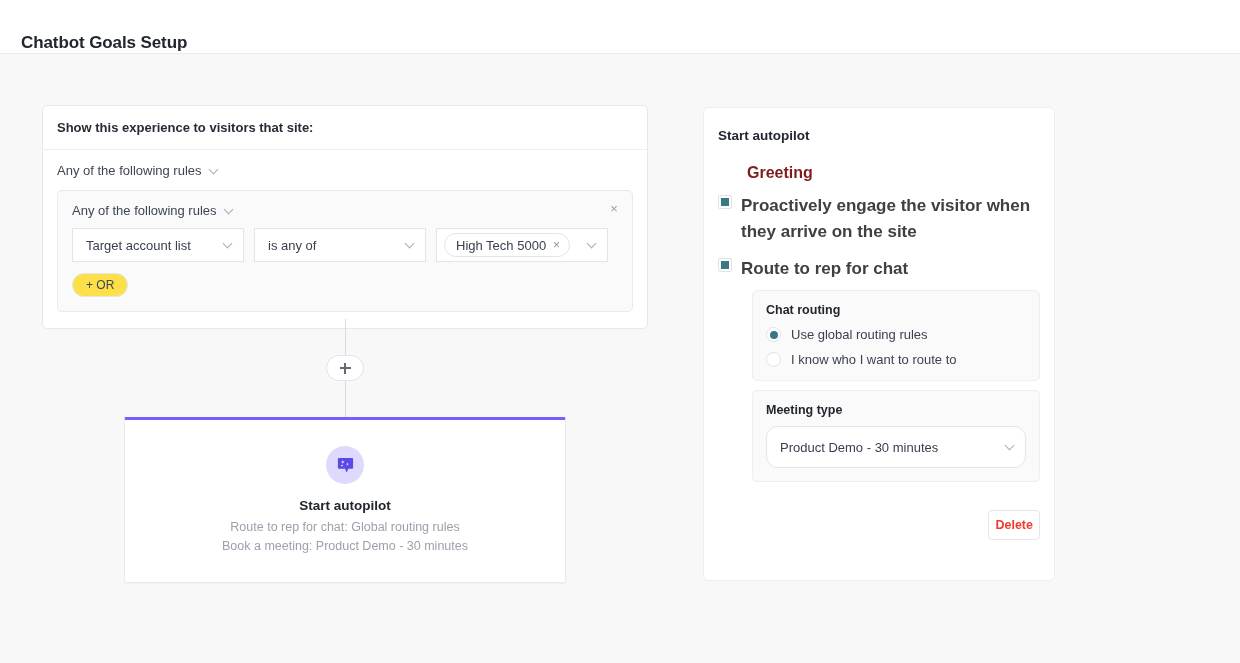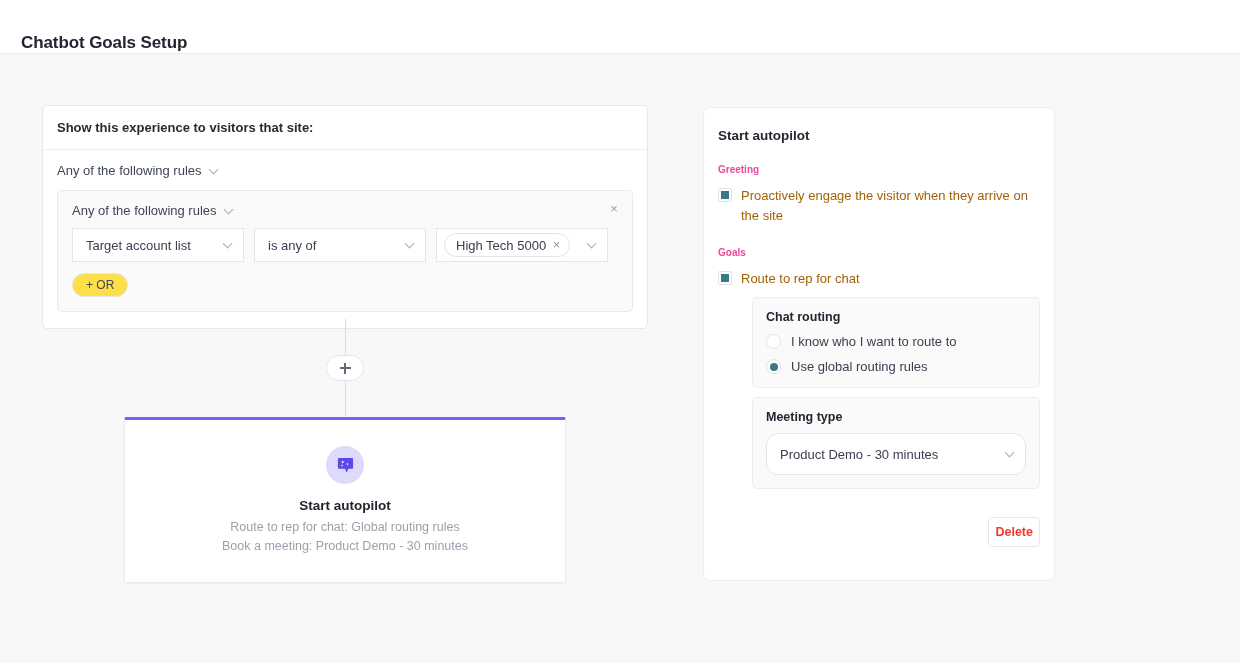--- a/index.html
+++ b/index.html
@@ -170,36 +170,37 @@
     position: absolute; left: 703px; top: 53px;
     width: 352px; height: 474px;
     background: #ffffff;
     border: 1px solid #eceef1;
     border-radius: 6px;
     padding: 20px 14px 0 14px;
   }
   .detail-title { font-size: 13.5px; font-weight: bold; color: #22262f; }
 
   .section-label {
-    font-size: 10px; font-weight: bold; color: #ec4899;
+    font-size: 16px; font-weight: bold; color: #7f1d1d;
     margin-top: 21px;
+    margin-left: 29px;
   }
 
   .check-row { display: flex; align-items: flex-start; gap: 9px; margin-top: 11px; }
   .cbox {
     flex: 0 0 auto;
     width: 14px; height: 14px; margin-top: 2px;
     background: #ffffff;
     border: 1px solid #dfe2e6;
     border-radius: 2px;
     padding: 2px;
     cursor: pointer;
   }
   .cbox i { display: block; width: 100%; height: 100%; background: #3c7784; }
-  .check-text { font-size: 13px; color: #a16207; line-height: 1.52; max-width: 300px; }
+  .check-text { font-size: 17px; color: #404040; line-height: 1.52; max-width: 300px; font-weight: bold; }
 
   .sub-card {
     margin-left: 34px; margin-top: 9px;
     background: #fafafb;
     border: 1px solid #edeef1;
     border-radius: 5px;
     padding: 12px 13px 13px 13px;
   }
   .sub-card-title { font-size: 12.5px; font-weight: bold; color: #22262f; }
 
@@ -322,43 +323,42 @@
 
     <div class="section-label">Greeting</div>
 
     <div class="check-row">
       <span class="cbox">
           <i></i>
         </span>
       <span class="check-text">Proactively engage the visitor when they arrive on the site</span>
     </div>
 
-    <div class="section-label">Goals</div>
 
     <div class="check-row">
       <span class="cbox">
           <i></i>
         </span>
       <span class="check-text">Route to rep for chat</span>
     </div>
 
     <div class="sub-card">
       <div class="sub-card-title">Chat routing</div>
-
-      <div class="radio-row">
-        <span class="radio"></span>
-        <span class="radio-text">I know who I want to route to</span>
-      </div>
 
       <div class="radio-row">
         <span class="radio on">
             <i></i>
           </span>
         <span class="radio-text">Use global routing rules</span>
       </div>
+
+      <div class="radio-row">
+        <span class="radio"></span>
+        <span class="radio-text">I know who I want to route to</span>
+      </div>
     </div>
 
 
     <div class="sub-card">
       <div class="sub-card-title">Meeting type</div>
       <div class="field-select">
         <span class="lbl">Product Demo - 30 minutes</span>
         <span class="chev"></span>
       </div>
     </div>

